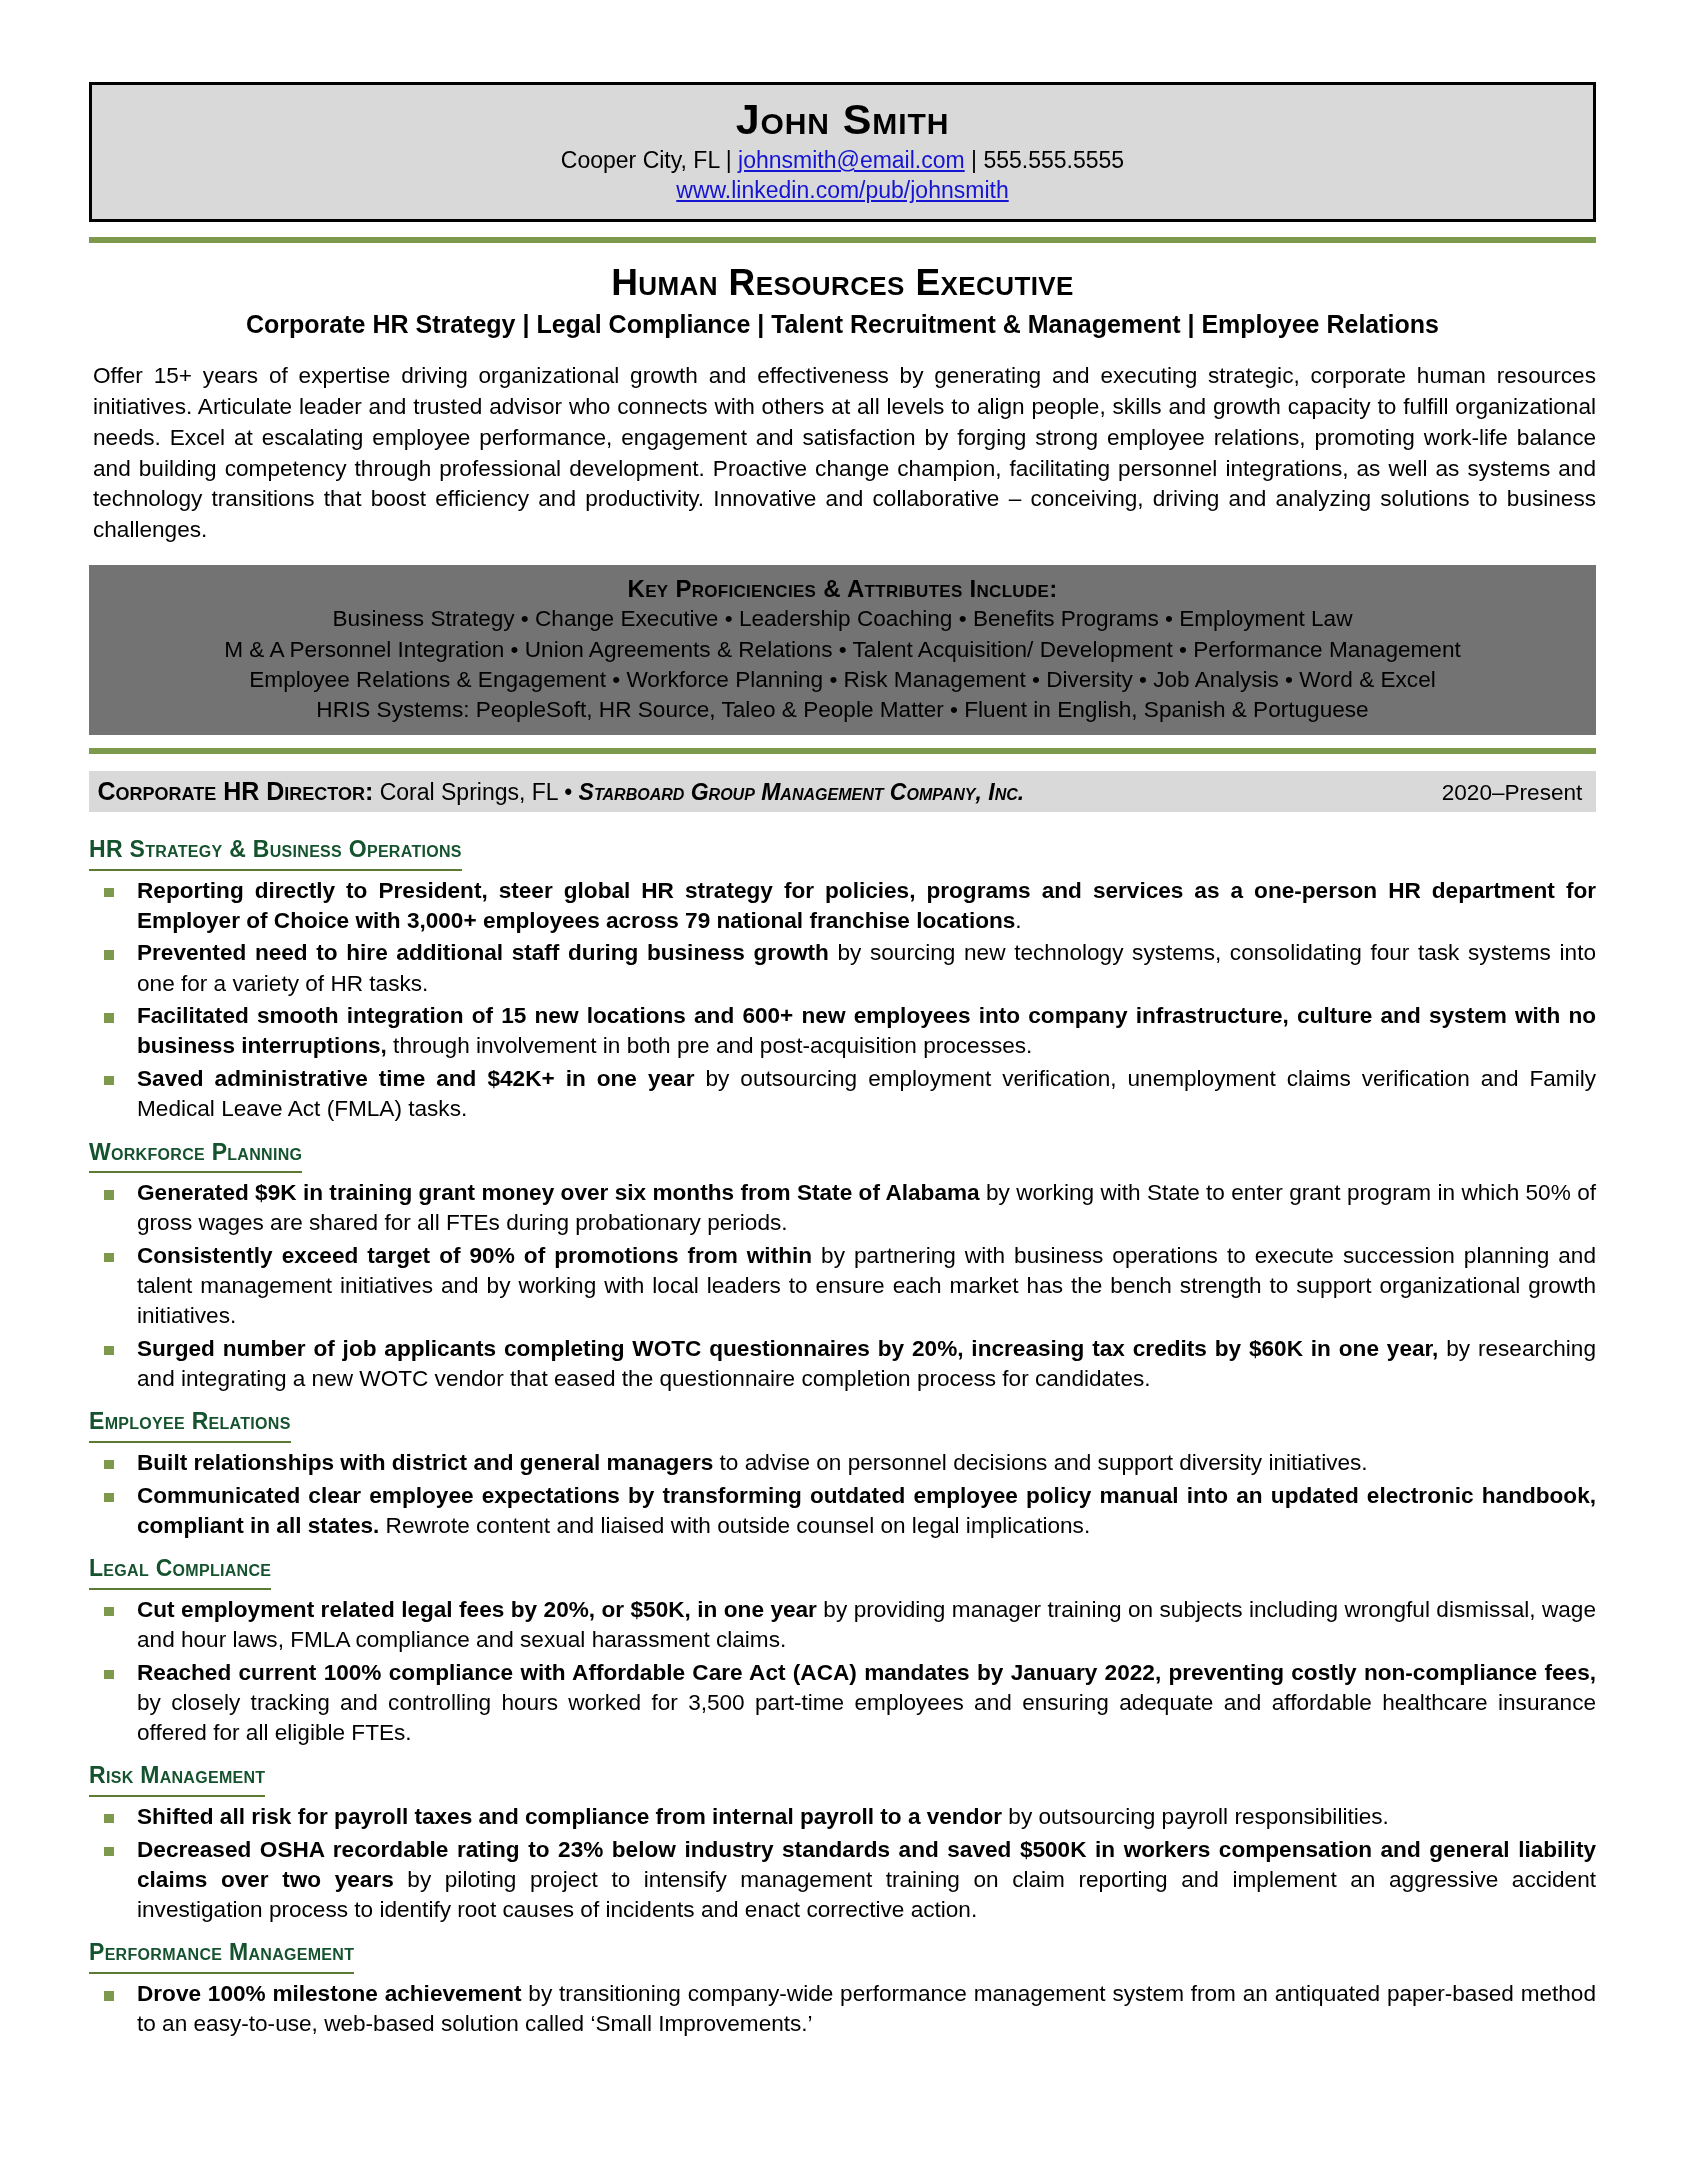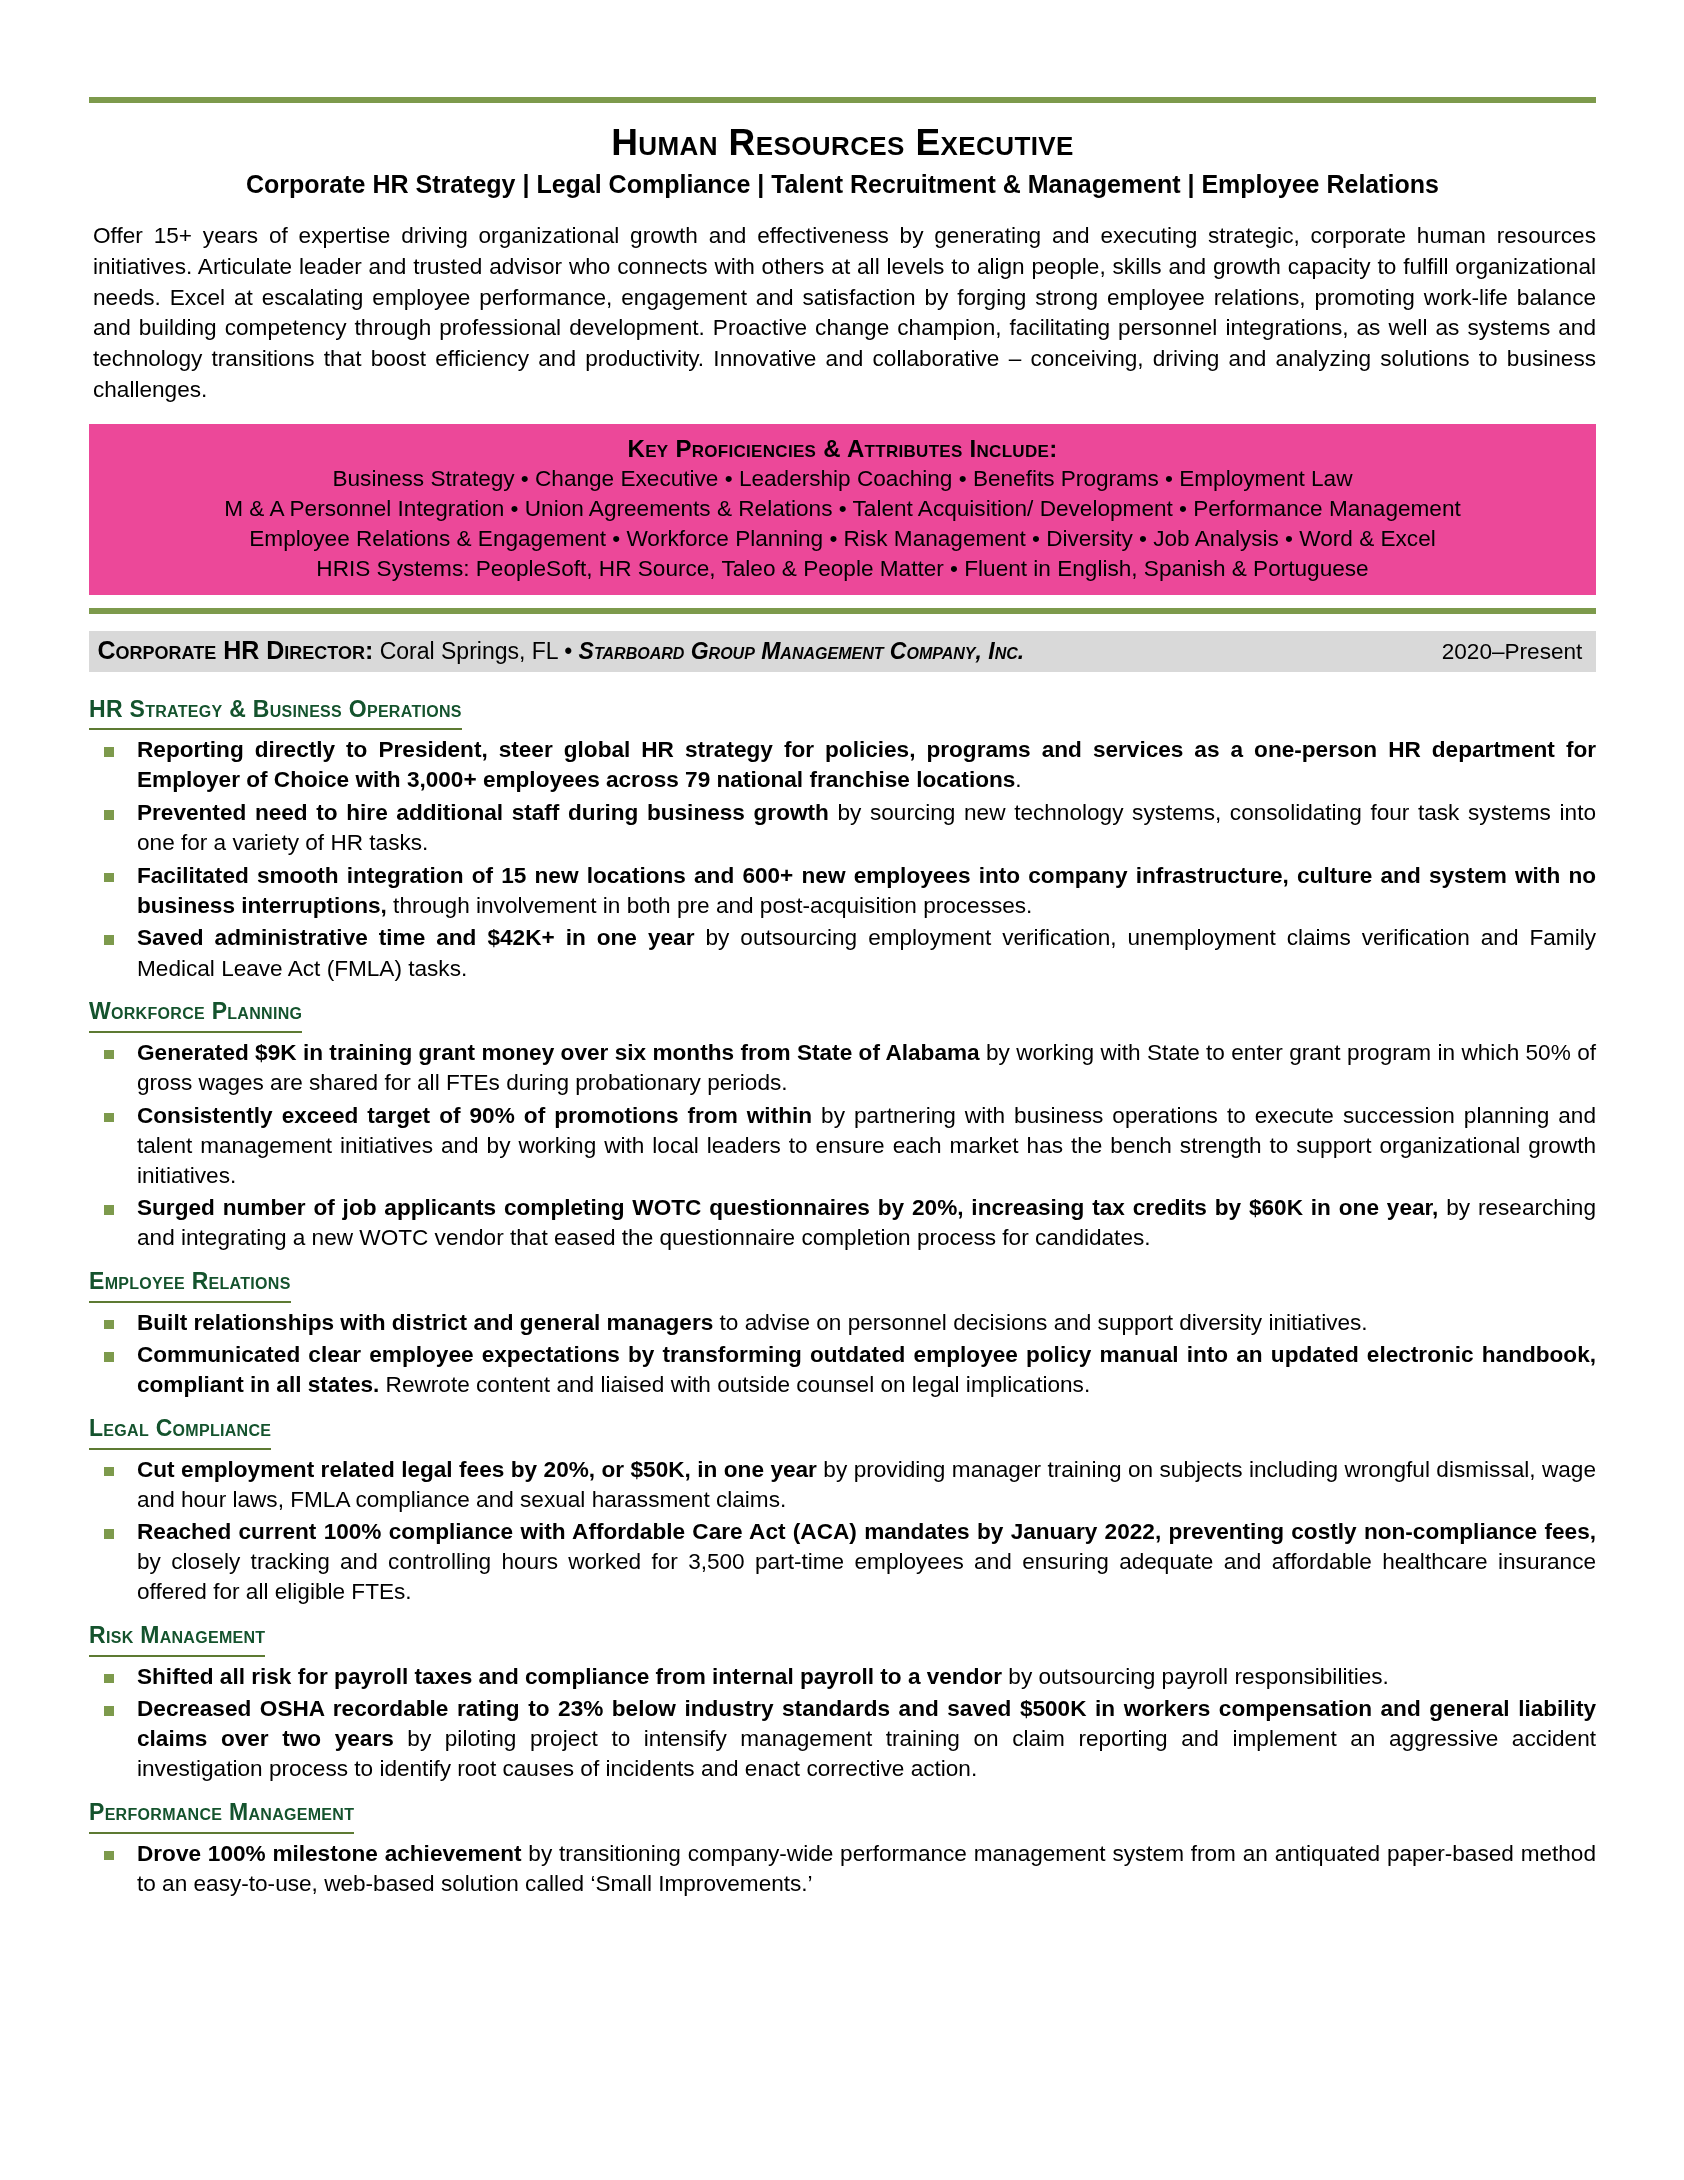--- a/index.html
+++ b/index.html
@@ -78,21 +78,21 @@
   .summary {
     margin: 22px 0 0 4px;
     font-size: 22.6px;
     line-height: 1.36;
     text-align: justify;
     text-justify: inter-word;
   }
 
   
   .prof-box {
-    background: #ec4899;
+    background: #737373;
     margin: 19px 0 0 0;
     padding: 8.5px 12px 10.2px 12px;
     text-align: center;
   }
   .prof-title {
     font-size: 24px;
     font-weight: bold;
     font-variant: small-caps;
     letter-spacing: 0.3px;
     line-height: 1.3;
@@ -177,20 +177,29 @@
     height: 9.4px;
     background: #7d9a4c;
   }
   .b { font-weight: bold; }
 </style>
 </head>
 <body>
 
 <div class="page">
 
+  <div class="header-box">
+    <div class="name">John Smith</div>
+    <div class="contact-line">
+      <span>Cooper City, FL</span><span> | </span><a href="#">johnsmith@email.com</a><span> | </span><span>555.555.5555</span>
+    </div>
+    <div class="contact-line">
+      <a href="#">www.linkedin.com/pub/johnsmith</a>
+    </div>
+  </div>
 
   <div class="green-rule"></div>
 
   <div class="job-target">Human Resources Executive</div>
   <div class="job-sub">Corporate HR Strategy | Legal Compliance | Talent Recruitment &amp; Management | Employee Relations</div>
 
   <div class="summary">Offer 15+ years of expertise driving organizational growth and effectiveness by generating and executing strategic, corporate human resources initiatives. Articulate leader and trusted advisor who connects with others at all levels to align people, skills and growth capacity to fulfill organizational needs. Excel at escalating employee performance, engagement and satisfaction by forging strong employee relations, promoting work-life balance and building competency through professional development. Proactive change champion, facilitating personnel integrations, as well as systems and technology transitions that boost efficiency and productivity. Innovative and collaborative – conceiving, driving and analyzing solutions to business challenges.</div>
 
   <div class="prof-box">
     <div class="prof-title">Key Proficiencies &amp; Attributes Include:</div>

